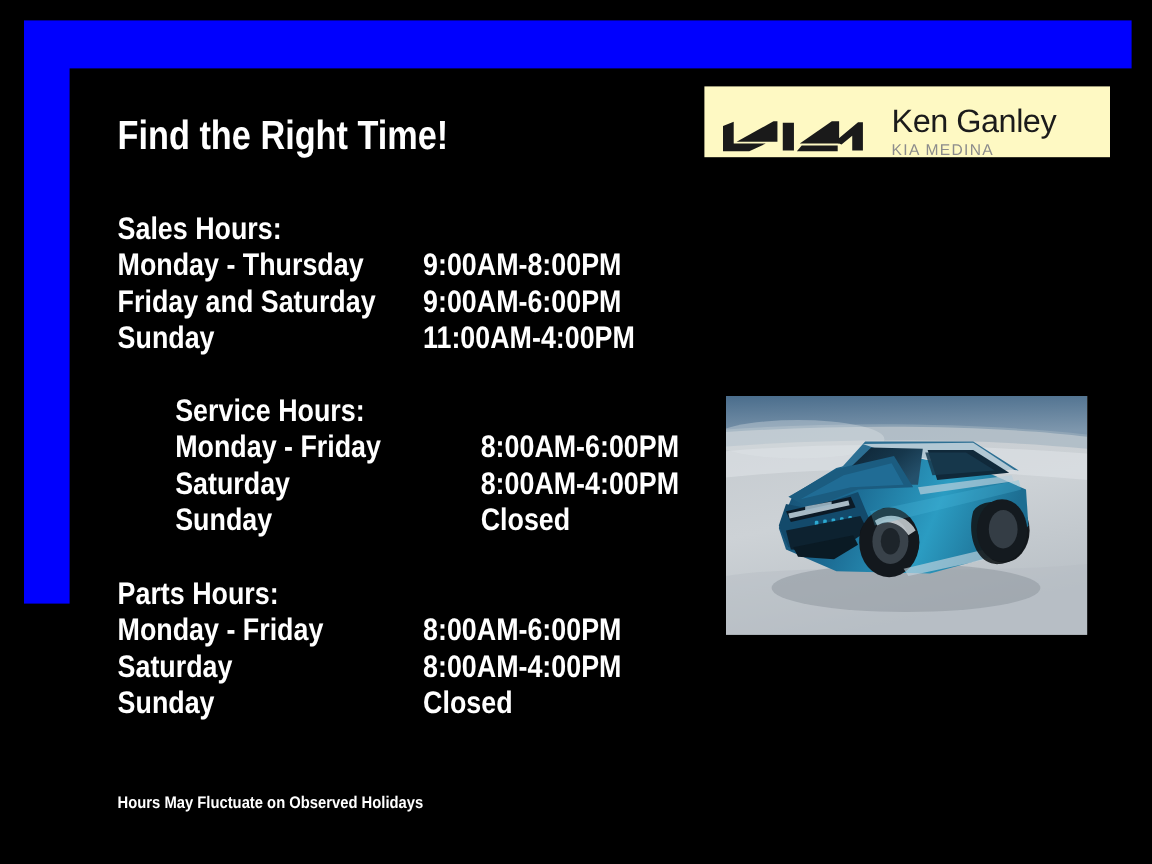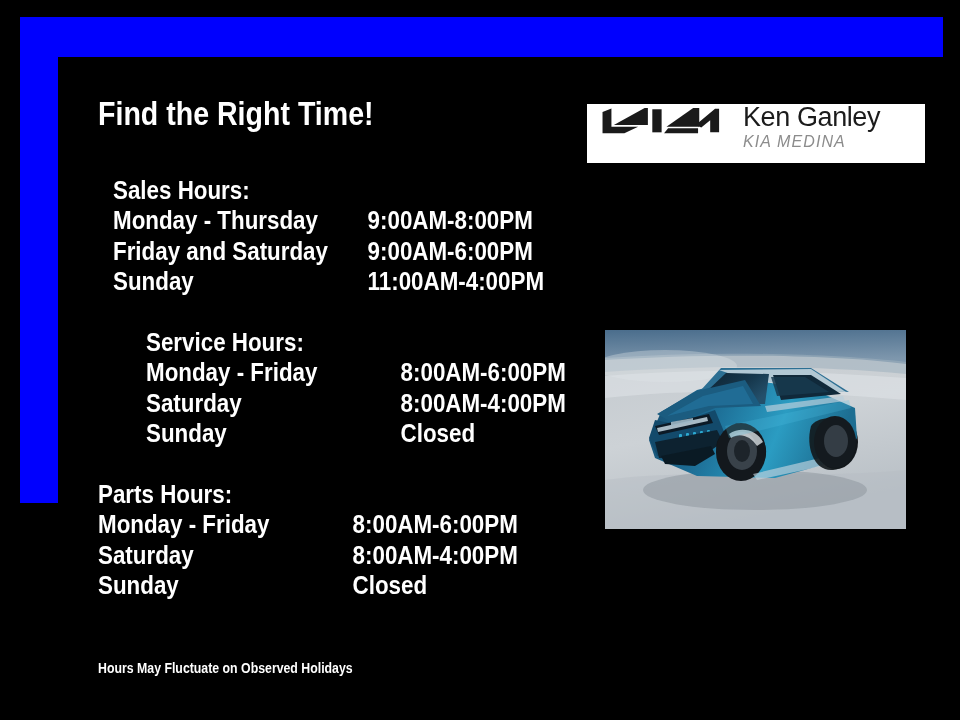--- a/index.html
+++ b/index.html
@@ -55,21 +55,21 @@
     white-space: nowrap;
   }
 
   
   .hours-block {
     position: absolute;
     left: 40px;
     width: 480px;
     color: #ffffff;
   }
-  #sales-hours-block  { top: 118px; margin-left: 15px; }
+  #sales-hours-block  { top: 118px; }
   #service-hours-block{ top: 270px; margin-left: 48px; }
   #parts-hours-block  { top: 422px; }
 
   .block-heading,
   .hours-row {
     font-size: 26px;
     font-weight: bold;
     font-family: "Liberation Sans Narrow", "Liberation Sans", sans-serif;
     line-height: 30.4px;
     height: 30.4px;
@@ -104,25 +104,24 @@
     white-space: nowrap;
   }
 
   
   #dealer-logo-panel {
     position: absolute;
     left: 529px;
     top: 15px;
     width: 338px;
     height: 59px;
-    background: #ffffff;
+    background: #fef9c3;
     display: flex;
-    align-items: flex-start;
+    align-items: flex-end;
     box-sizing: border-box;
-    margin-top: 32px;
   }
   #kia-logo-icon {
     margin-left: 12px;
     width: 122px;
     height: 34px;
     flex: 0 0 auto;
     display: block;
   }
   #dealer-name-group {
     margin-left: 22px;
@@ -133,26 +132,25 @@
   }
   #dealer-name {
     color: #1b1b1b;
     font-size: 27px;
     font-weight: normal;
     letter-spacing: -0.4px;
     font-family: "Liberation Sans", sans-serif;
   }
   #dealer-subtitle {
     color: #8c8c8c;
-    font-size: 16px;
+    font-size: 13px;
     font-weight: normal;
     letter-spacing: 1.1px;
     margin-top: 3px;
     font-family: "Liberation Sans", sans-serif;
-    font-style: italic;
   }
 
   
   #vehicle-photo {
     position: absolute;
     left: 547px;
     top: 273px;
     width: 301px;
     height: 199px;
     overflow: hidden;

